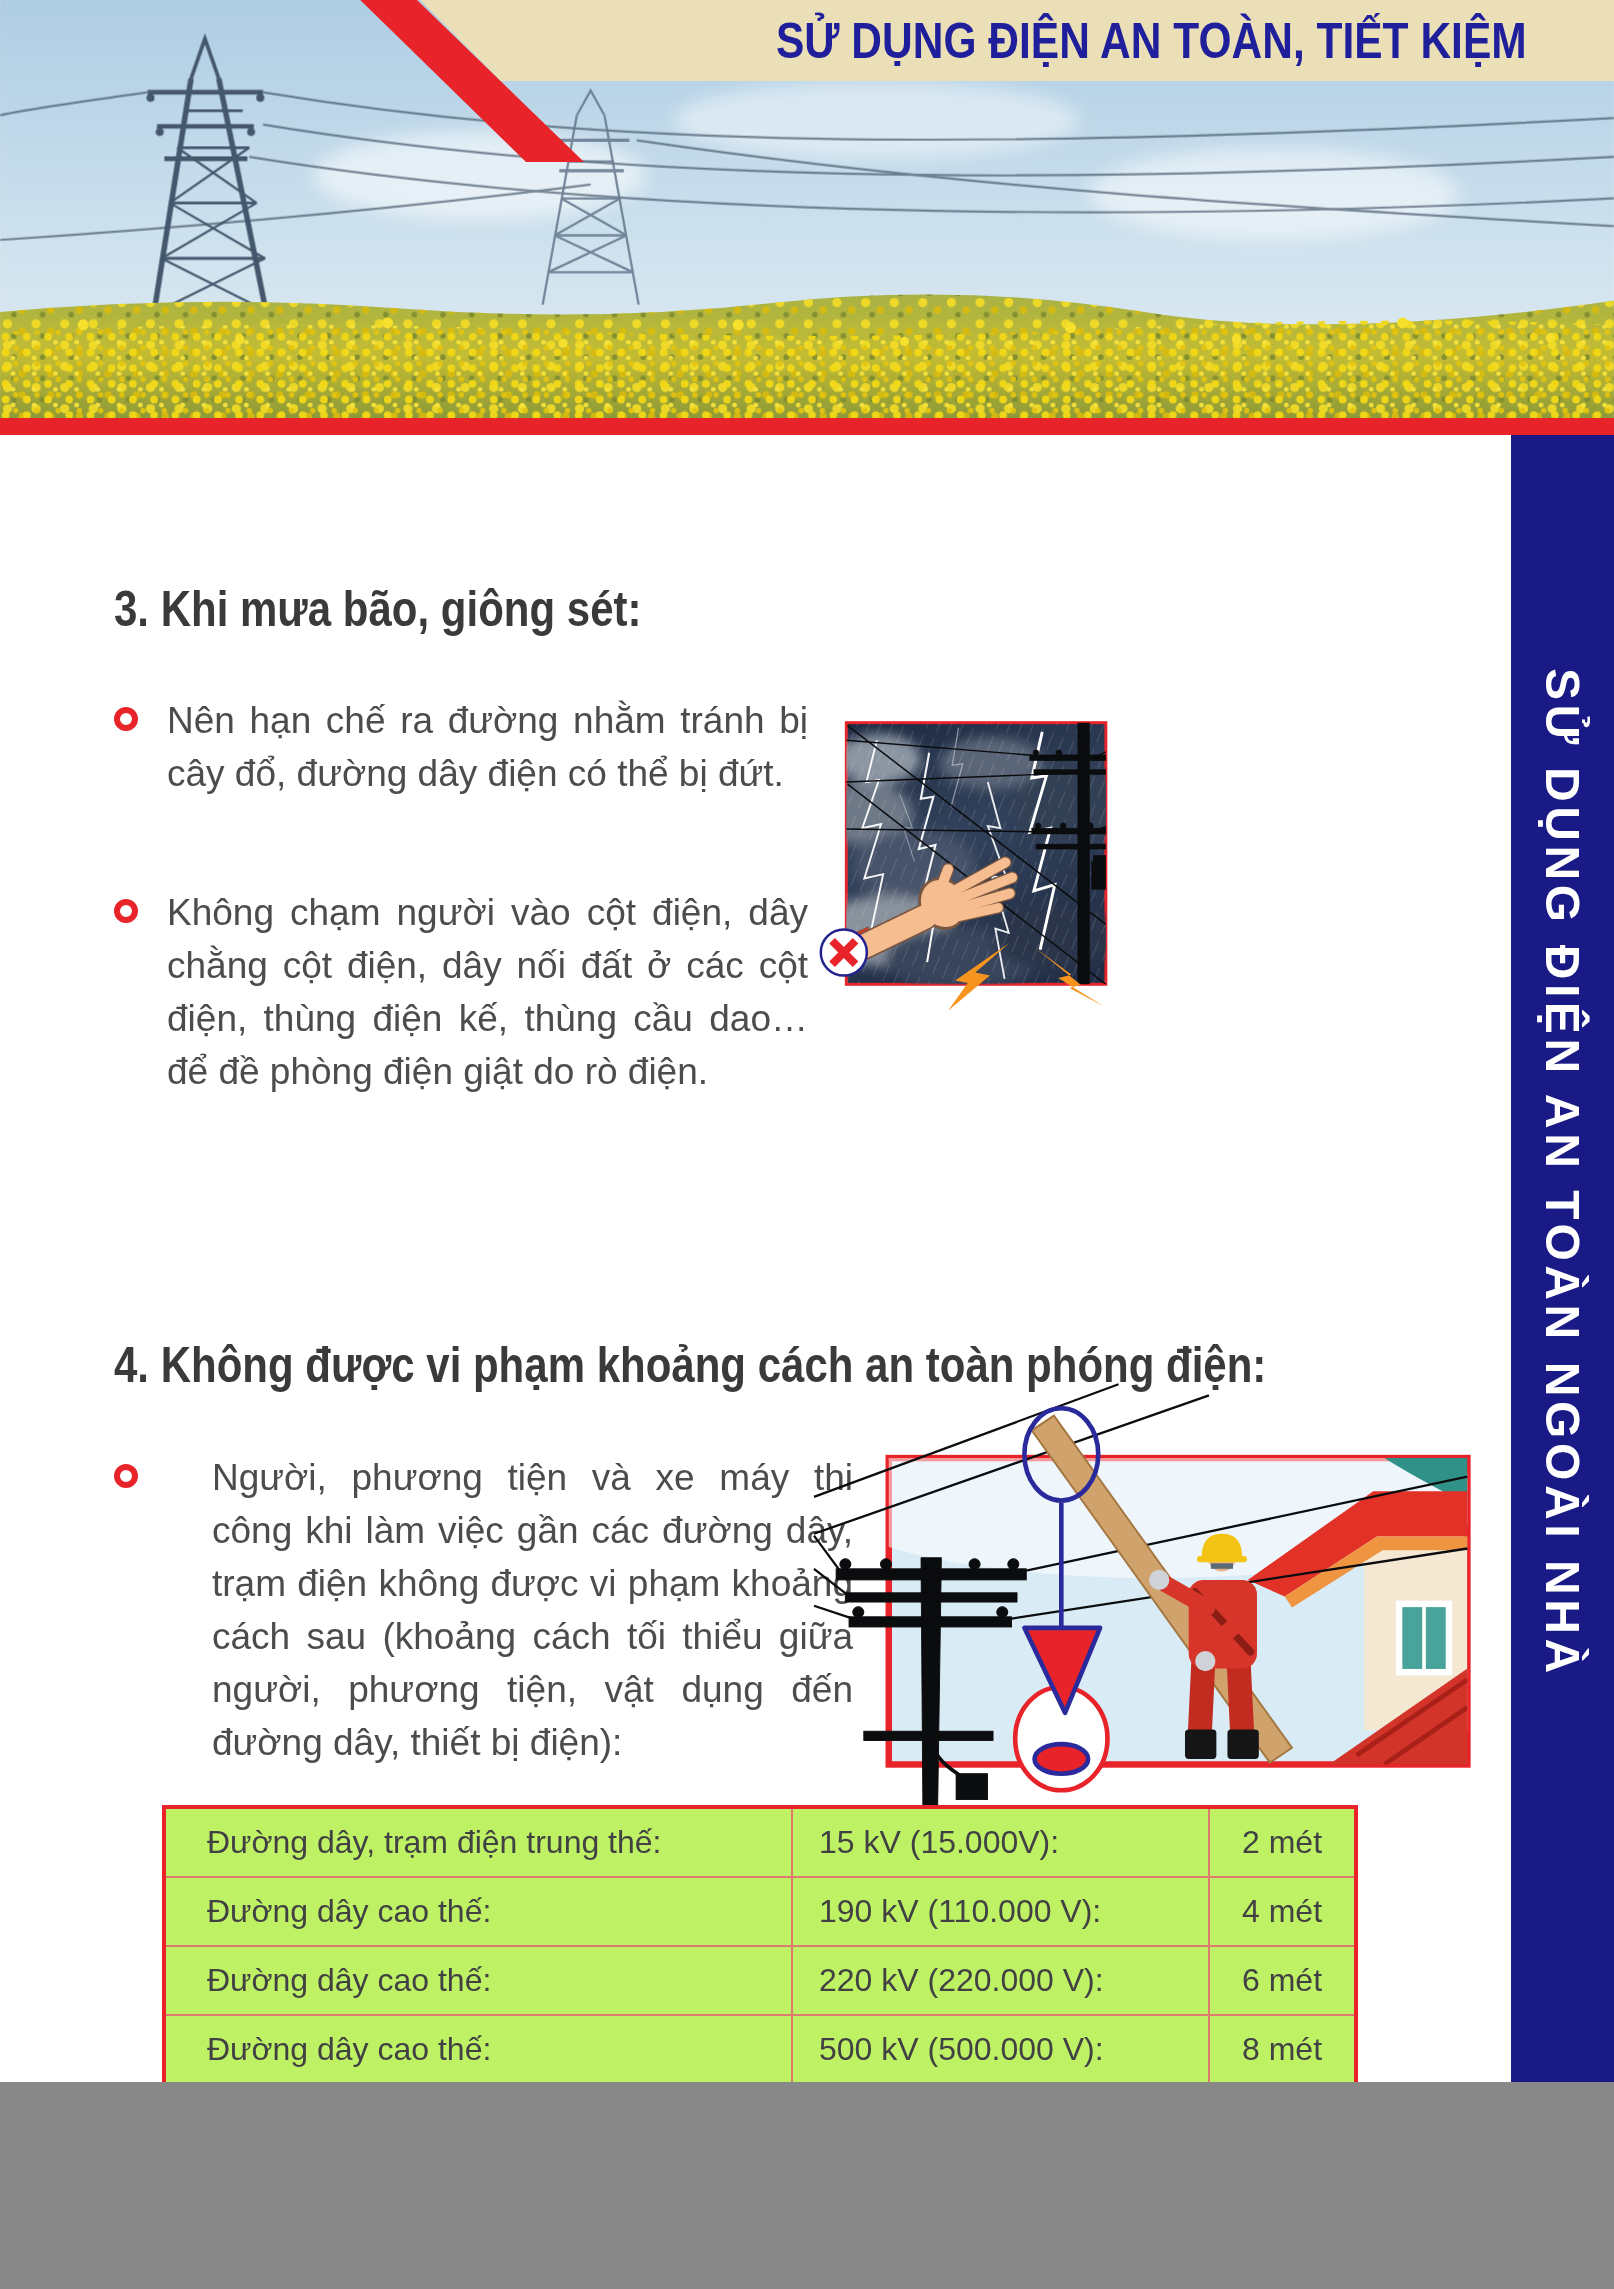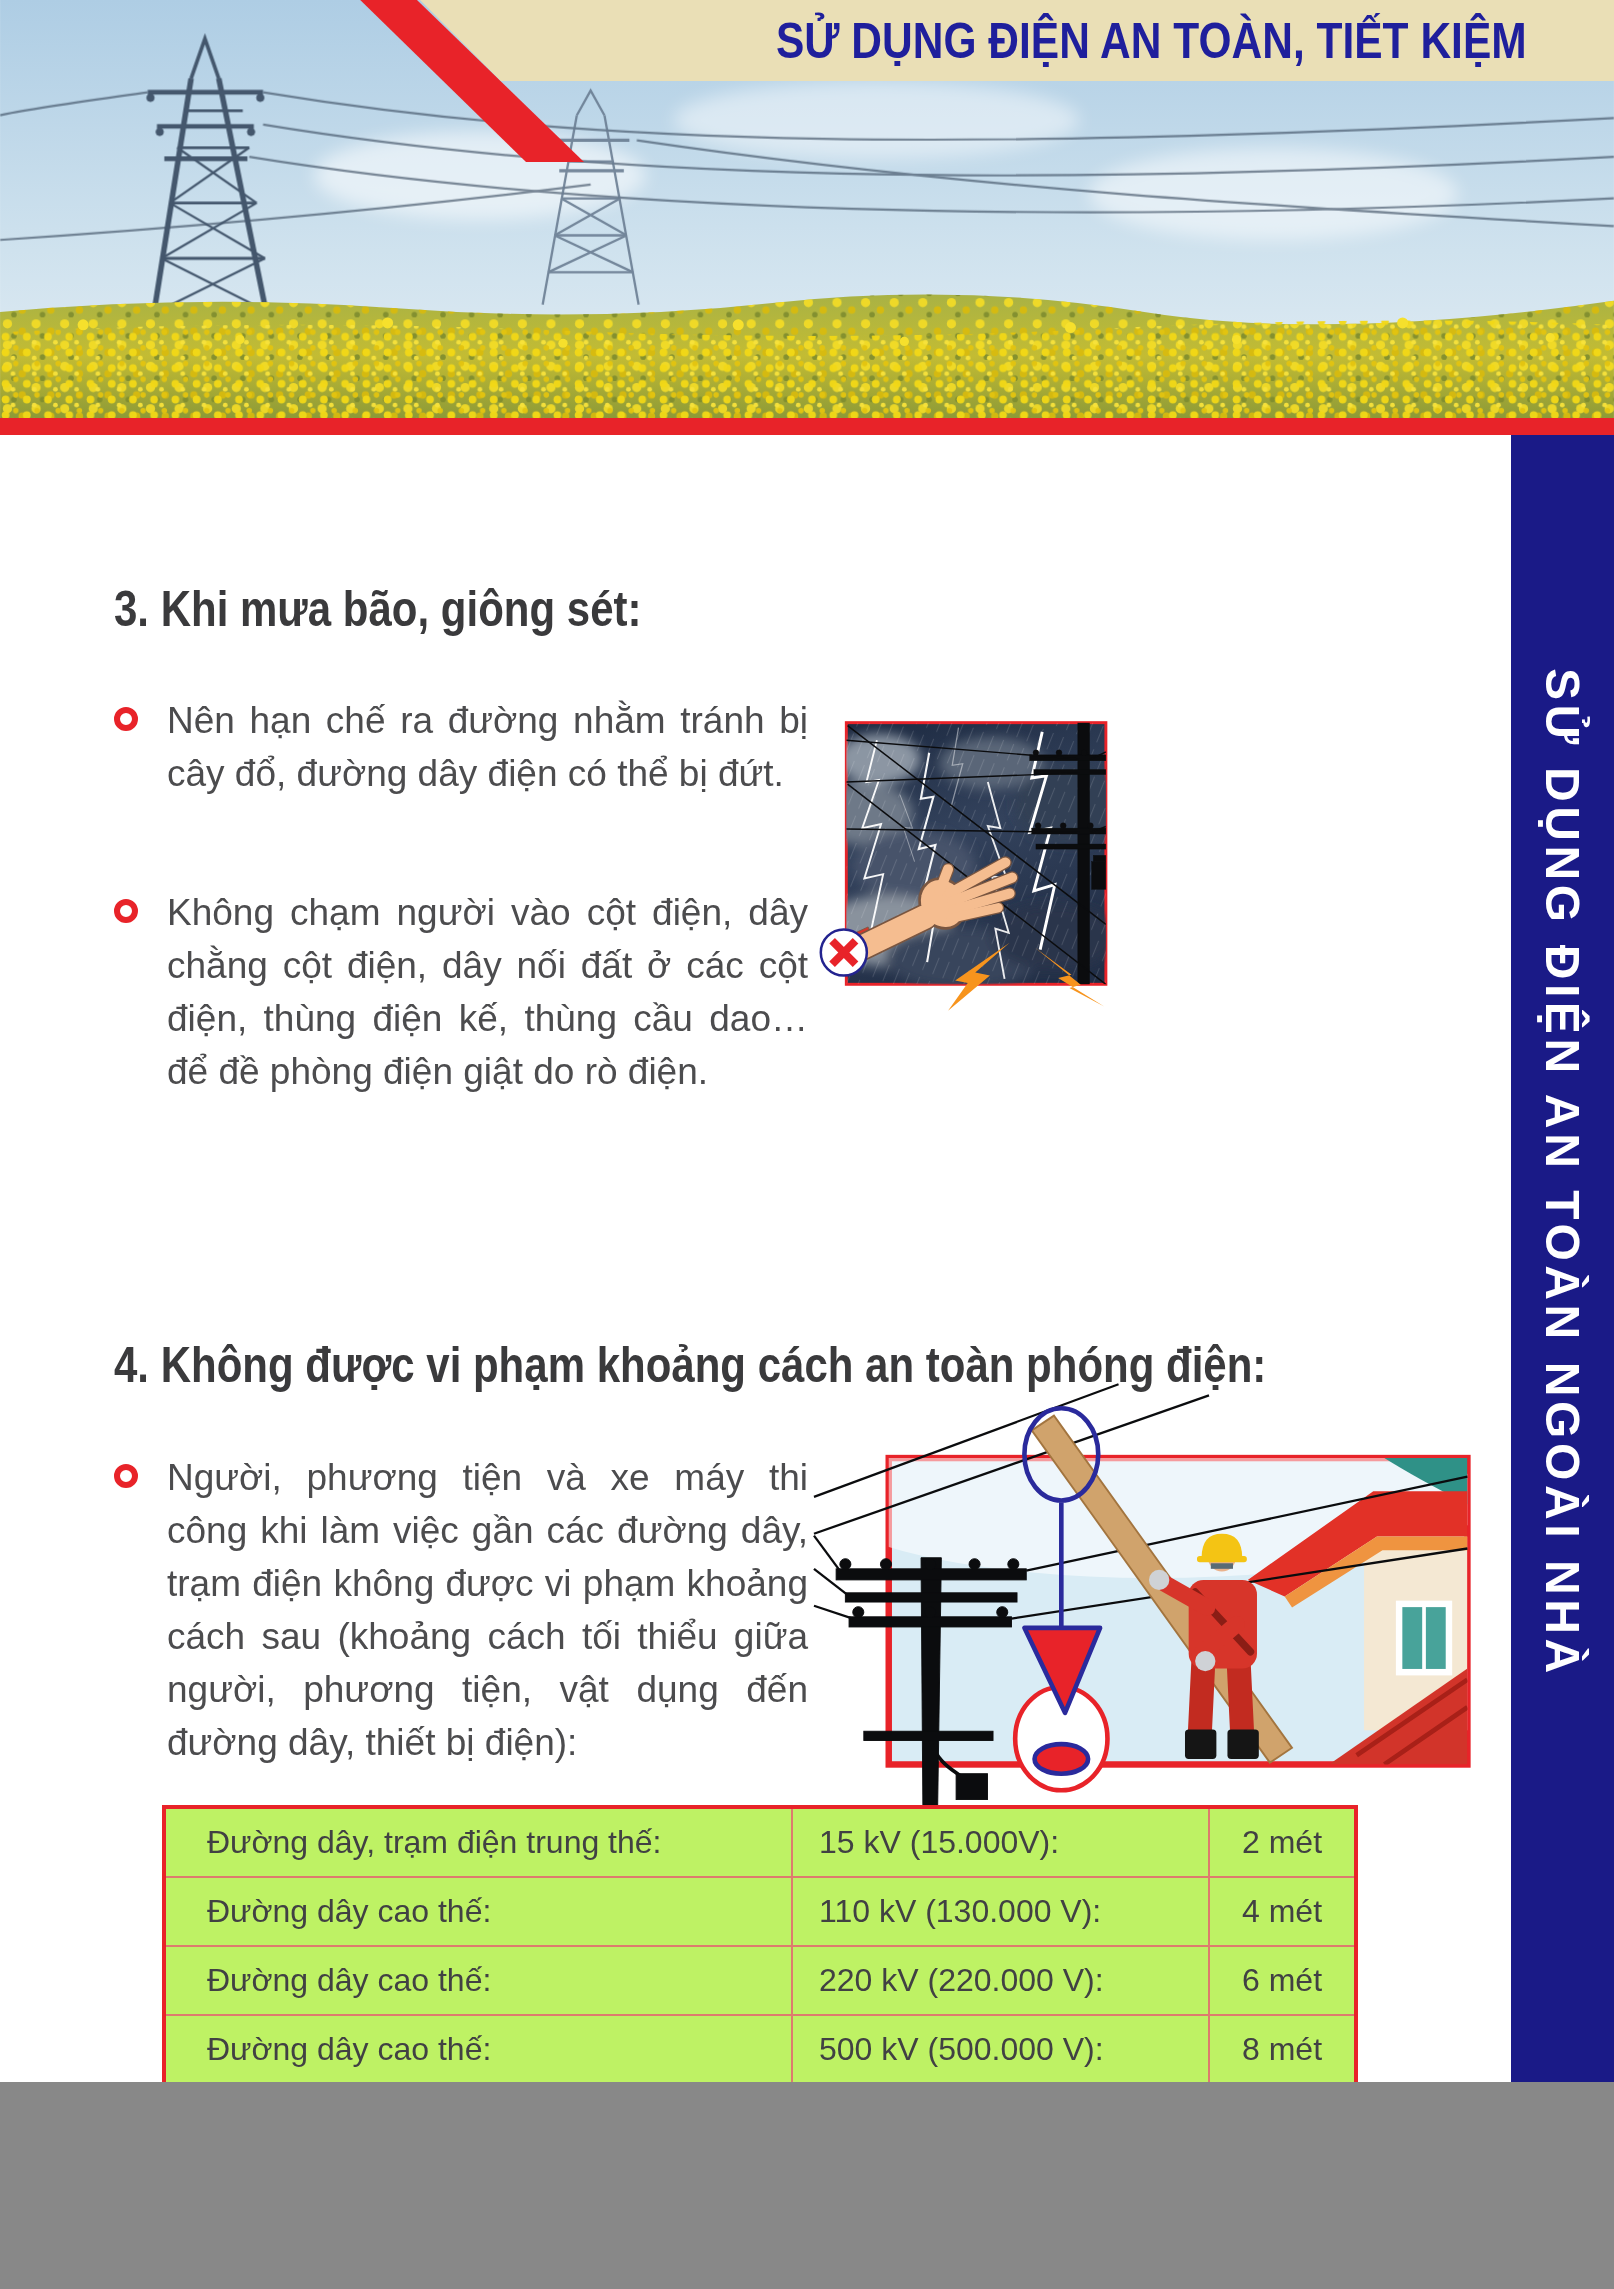--- a/index.html
+++ b/index.html
@@ -255,21 +255,21 @@
     <g>
       <circle cx="956" cy="1307" r="55" fill="#ffffff" stroke="#23238f" stroke-width="6"></circle>
       <line x1="928" y1="1279" x2="984" y2="1335" stroke="#e82329" stroke-width="19"></line>
       <line x1="984" y1="1279" x2="928" y2="1335" stroke="#e82329" stroke-width="19"></line>
     </g>
     </svg>
   </svg>
 
   <div class="sec-heading" style="top:1336px;">4. Không được vi phạm khoảng cách an toàn phóng điện:</div>
 
-  <div class="bullet" style="top:1451px;">
+  <div class="bullet" style="top:1451px;gap:45px;">
     <span class="ring"></span>
     <div class="btext">Người, phương tiện và xe máy thi công khi làm việc gần các đường dây, trạm điện không được vi phạm khoảng cách sau (khoảng cách tối thiểu giữa người, phương tiện, vật dụng đến đường dây, thiết bị điện):</div>
   </div>
 
   <svg class="ill" style="left:812px;top:1375px;" width="674" height="443" viewBox="880 1490 730 480" overflow="visible">
     <defs>
       <clipPath id="wclip">
           <rect x="963" y="1580" width="627" height="332"></rect>
         </clipPath>
     </defs>
@@ -345,21 +345,21 @@
   </svg>
 
   <div class="vtable">
     <div class="vrow">
       <div class="vc vc1">Đường dây, trạm điện trung thế:</div>
       <div class="vc vc2">15 kV (15.000V):</div>
       <div class="vc vc3">2 mét</div>
     </div>
     <div class="vrow">
       <div class="vc vc1">Đường dây cao thế:</div>
-      <div class="vc vc2">110 kV (130.000 V):</div>
+      <div class="vc vc2">190 kV (110.000 V):</div>
       <div class="vc vc3">4 mét</div>
     </div>
     <div class="vrow">
       <div class="vc vc1">Đường dây cao thế:</div>
       <div class="vc vc2">220 kV (220.000 V):</div>
       <div class="vc vc3">6 mét</div>
     </div>
     <div class="vrow">
       <div class="vc vc1">Đường dây cao thế:</div>
       <div class="vc vc2">500 kV (500.000 V):</div>

